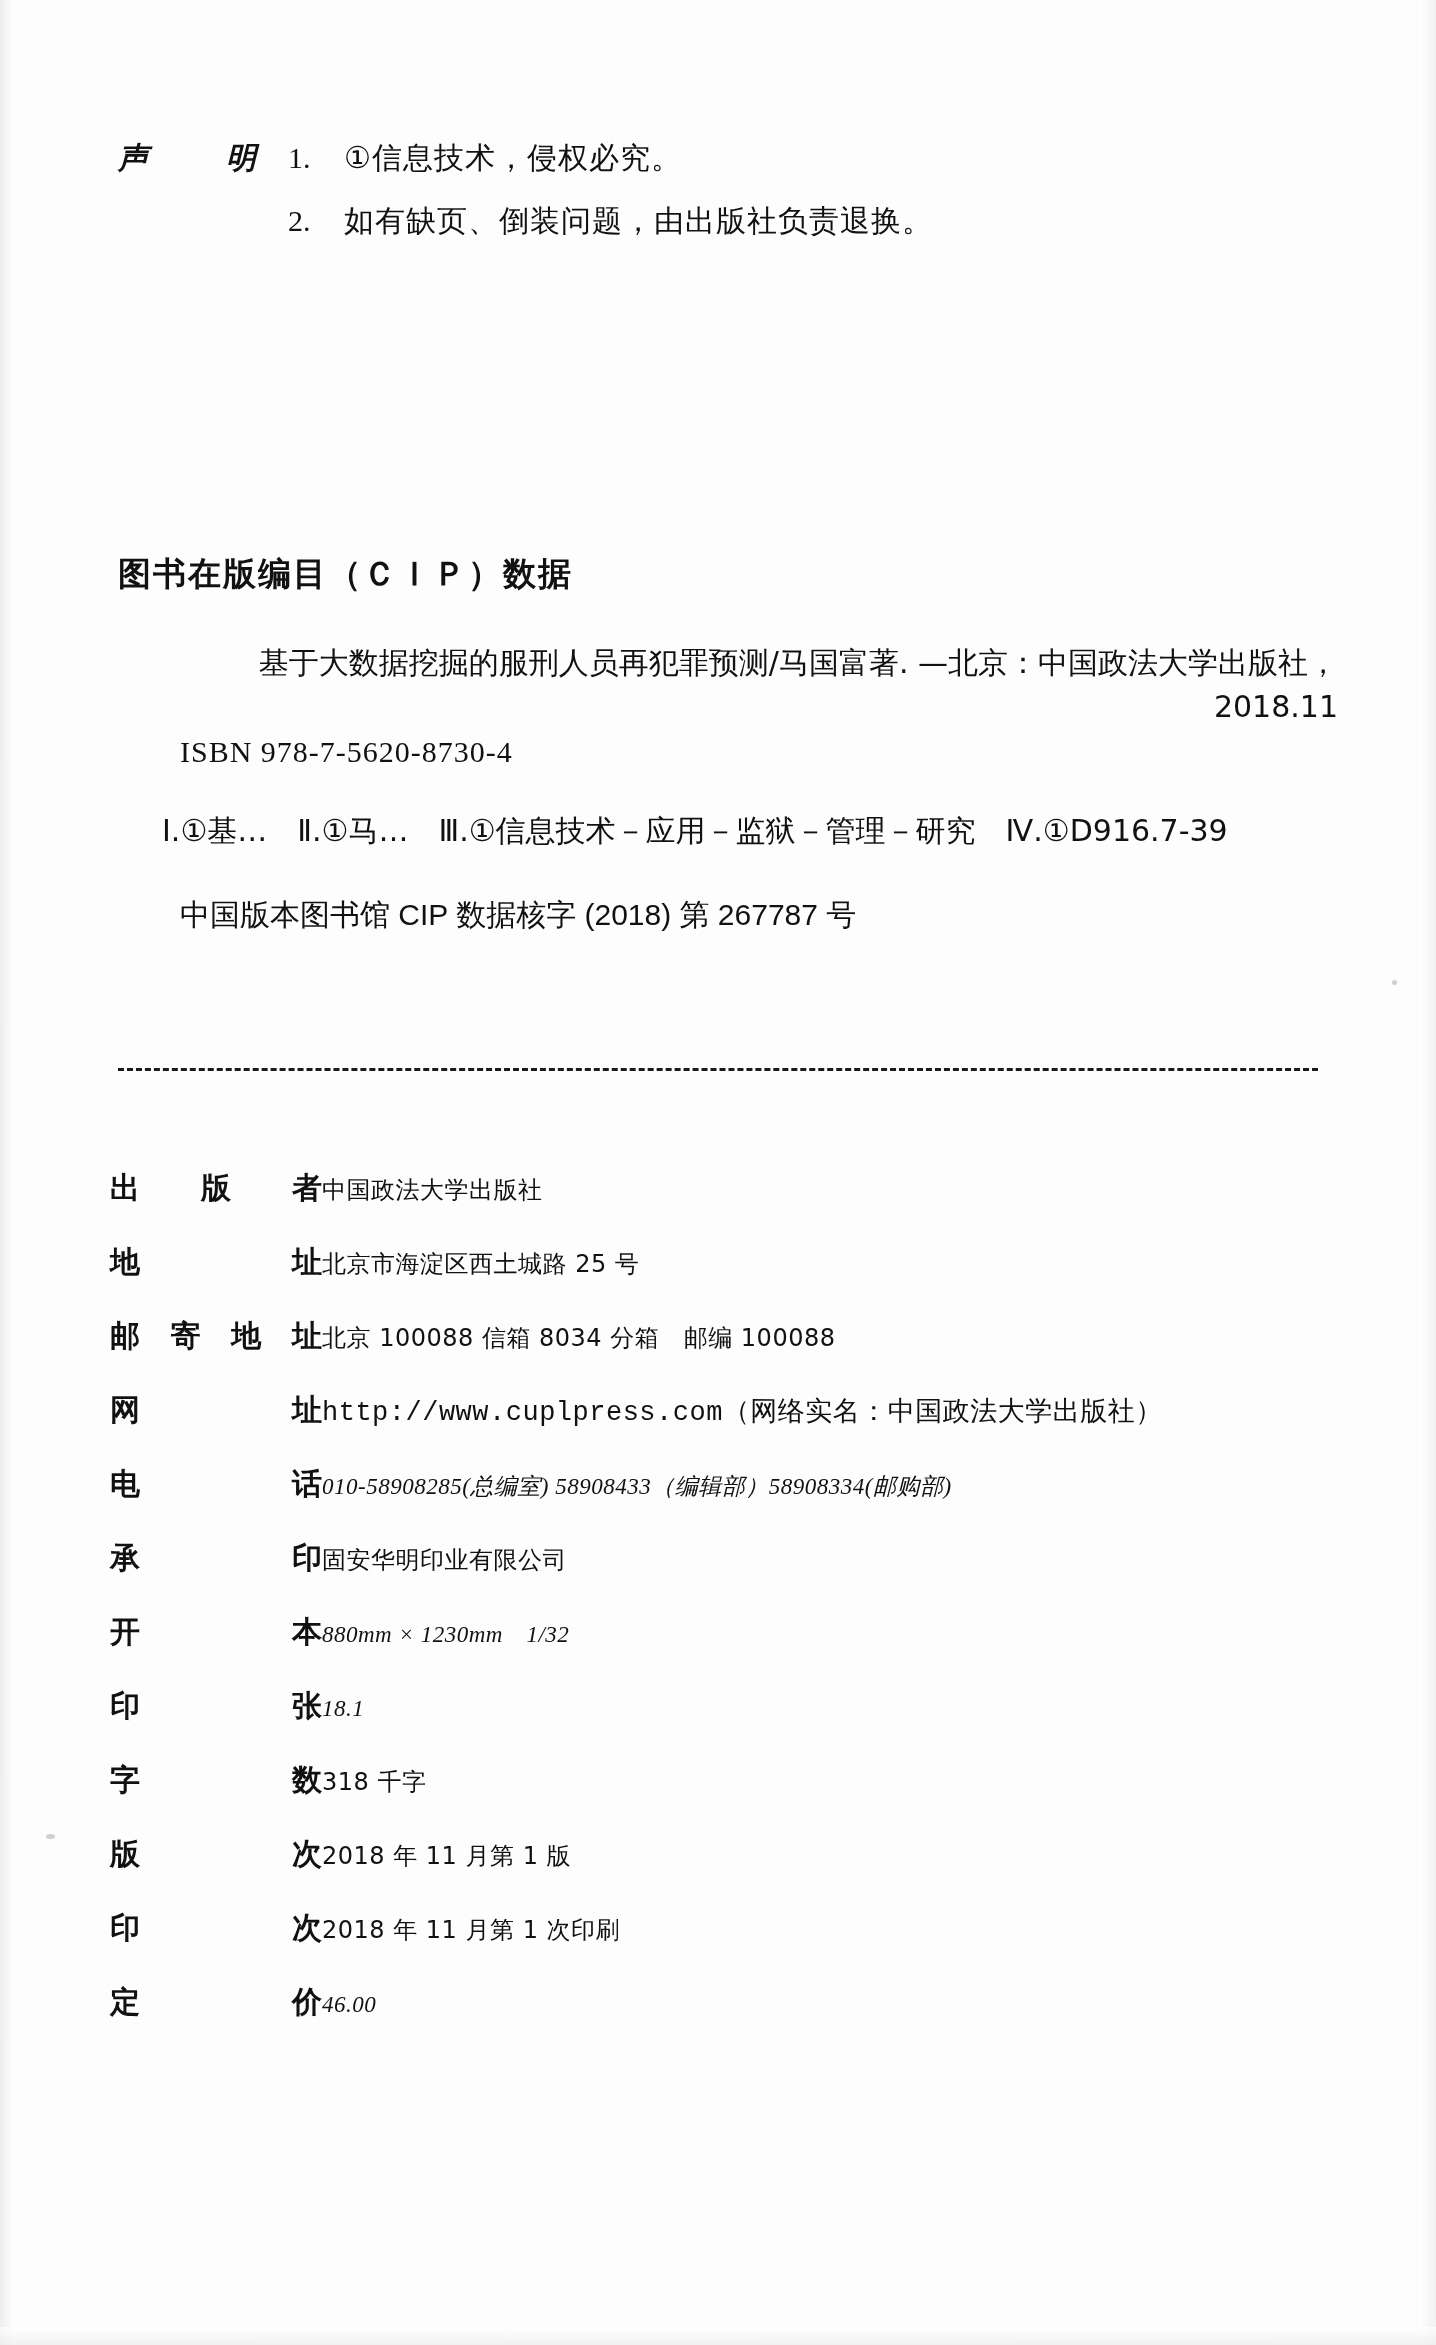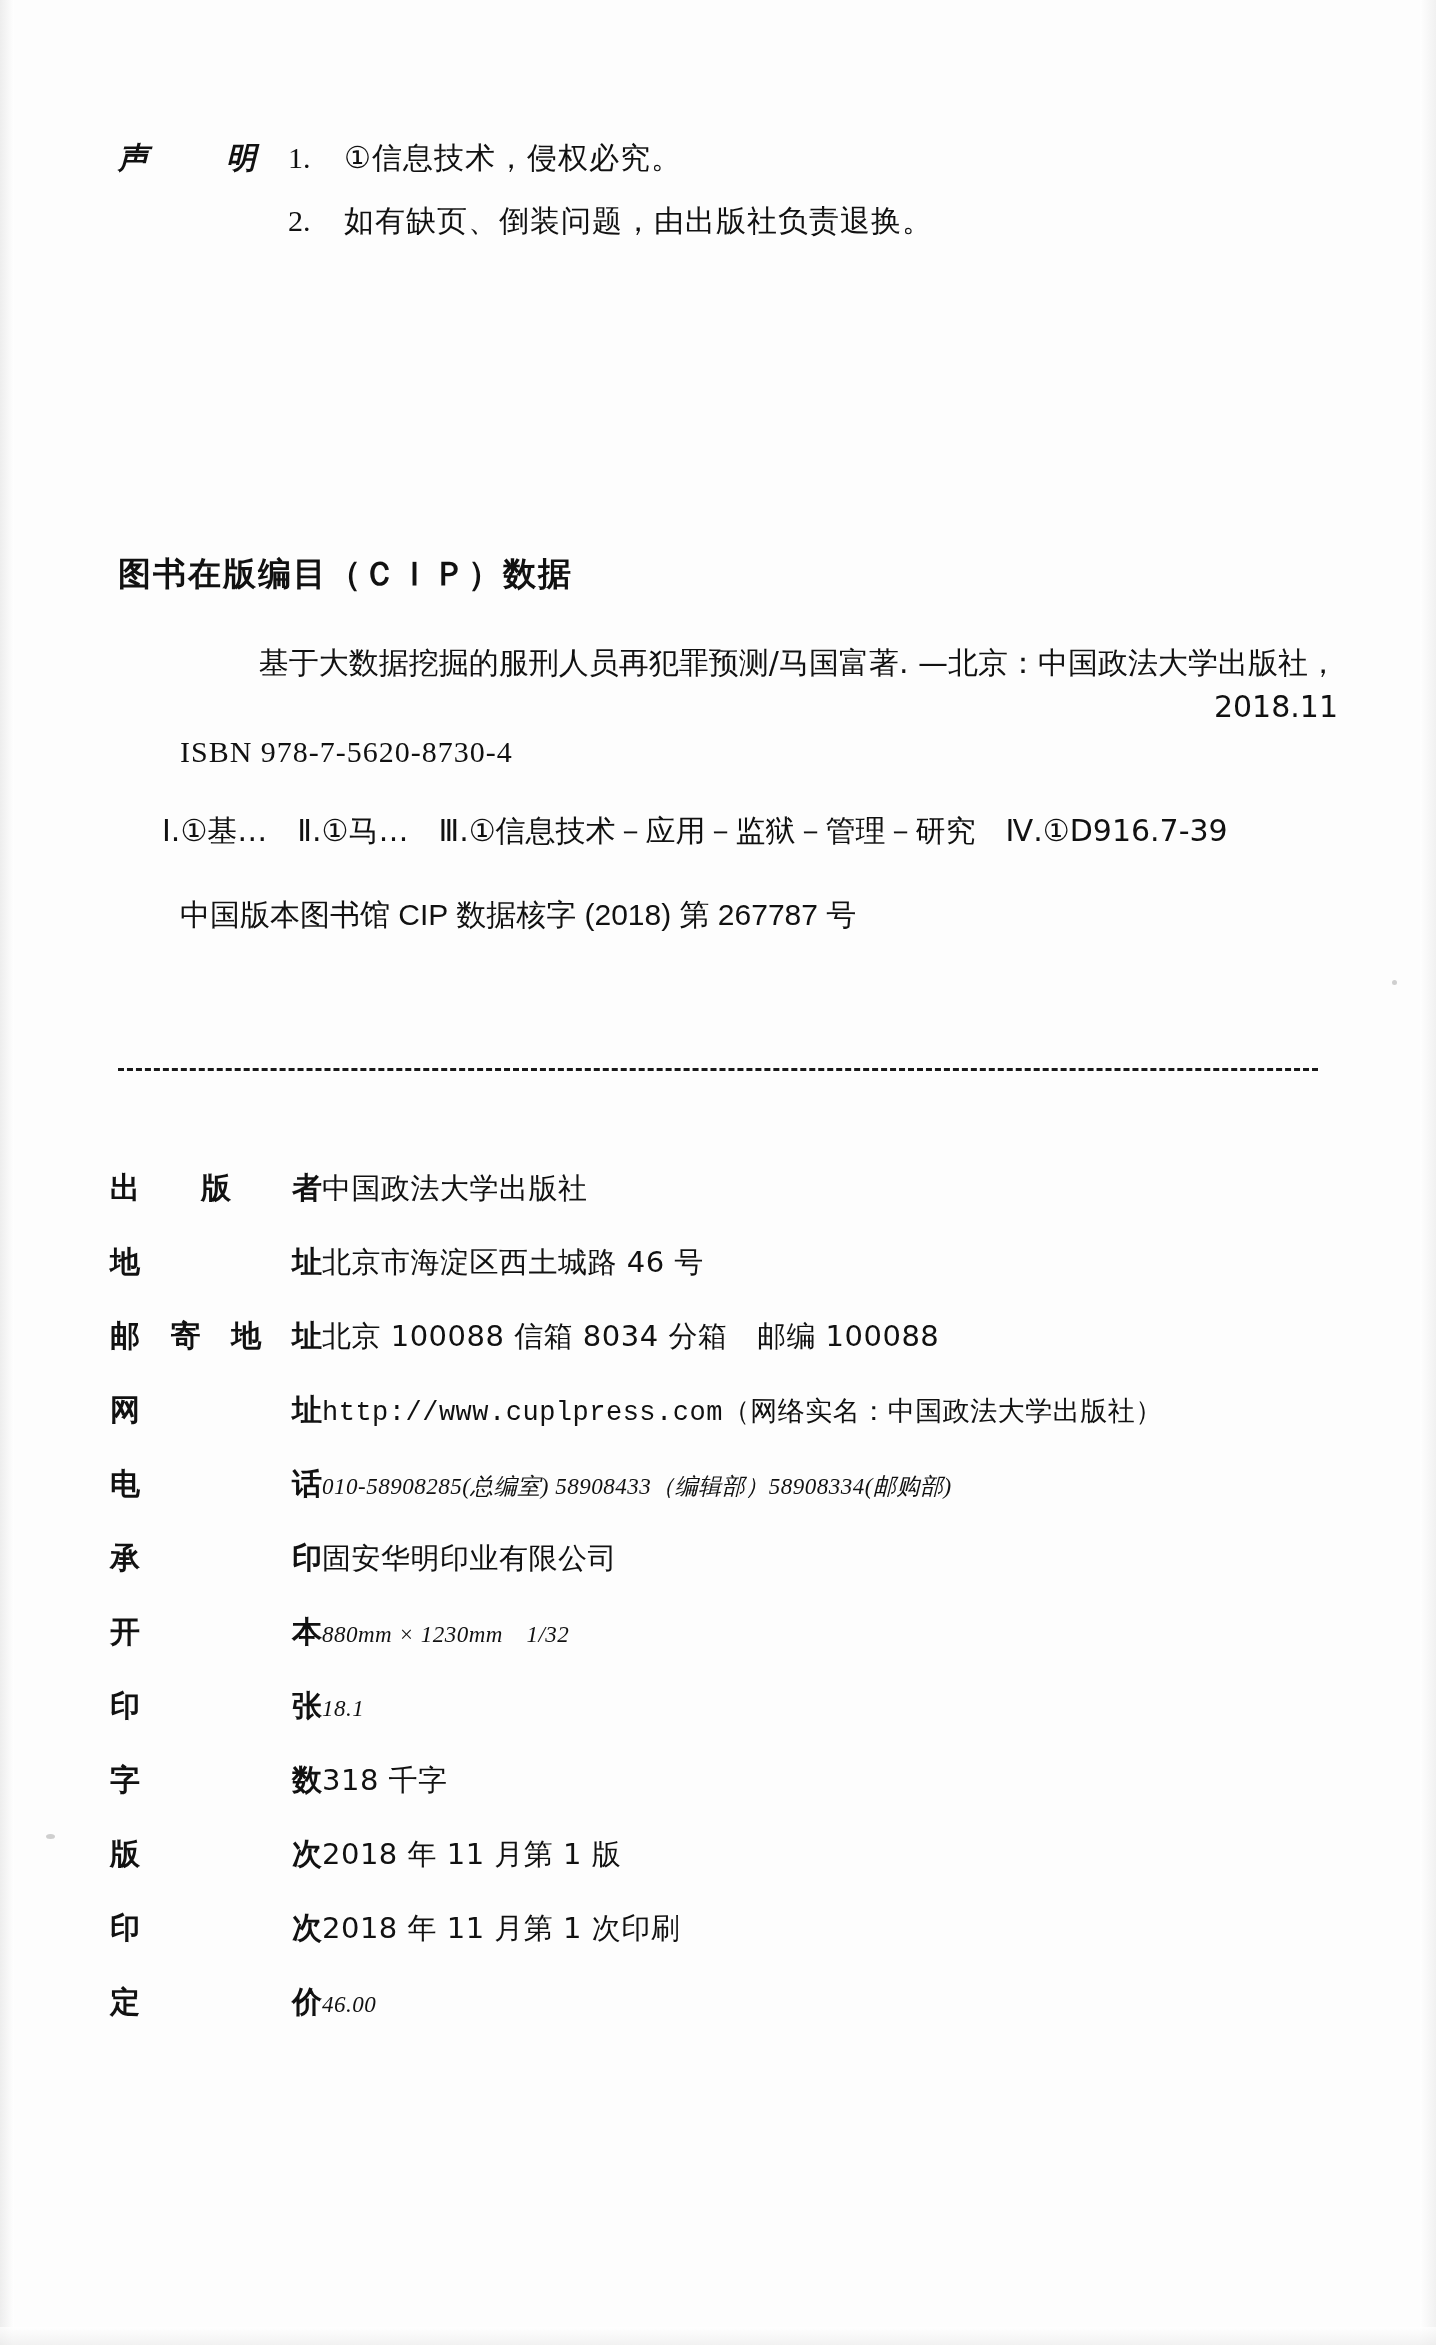--- a/index.html
+++ b/index.html
@@ -169,21 +169,21 @@
     font-size: 30px;
     white-space: nowrap;
     display: flex;
     justify-content: space-between;
   }
   .col-label span.ch {
     display: inline-block;
   }
   .col-value {
     font-family: "DejaVu Sans", "Liberation Sans", sans-serif;
-    font-size: 29px;
+    font-size: 24px;
     white-space: nowrap;
     letter-spacing: 0.5px;
   }
   .col-value.mono {
     font-family: "Liberation Mono", "DejaVu Sans Mono", monospace;
     font-size: 27px;
   }
   .col-value.serifnum {
     font-family: "Liberation Serif", "DejaVu Serif", serif;
     font-size: 23px;
@@ -237,21 +237,21 @@
           <span class="ch">者</span>
         </div>
       <div class="col-value">中国政法大学出版社</div>
     </div>
 
     <div class="col-row">
       <div class="col-label">
           <span class="ch">地</span>
           <span class="ch">址</span>
         </div>
-      <div class="col-value">北京市海淀区西土城路 46 号</div>
+      <div class="col-value">北京市海淀区西土城路 25 号</div>
     </div>
 
     <div class="col-row">
       <div class="col-label">
           <span class="ch">邮</span>
           <span class="ch">寄</span>
           <span class="ch">地</span>
           <span class="ch">址</span>
         </div>
       <div class="col-value">北京 100088 信箱 8034 分箱　邮编 100088</div>

